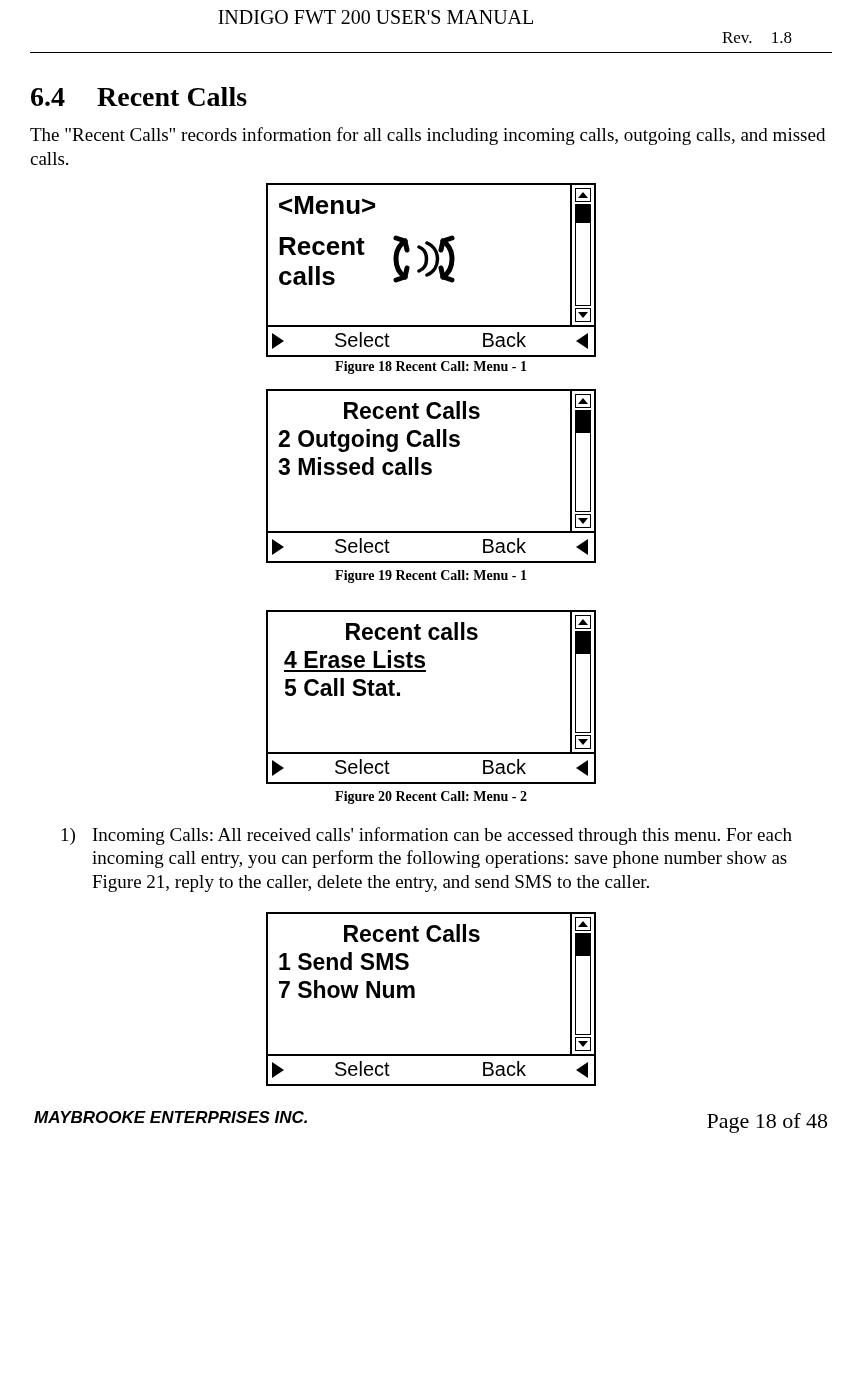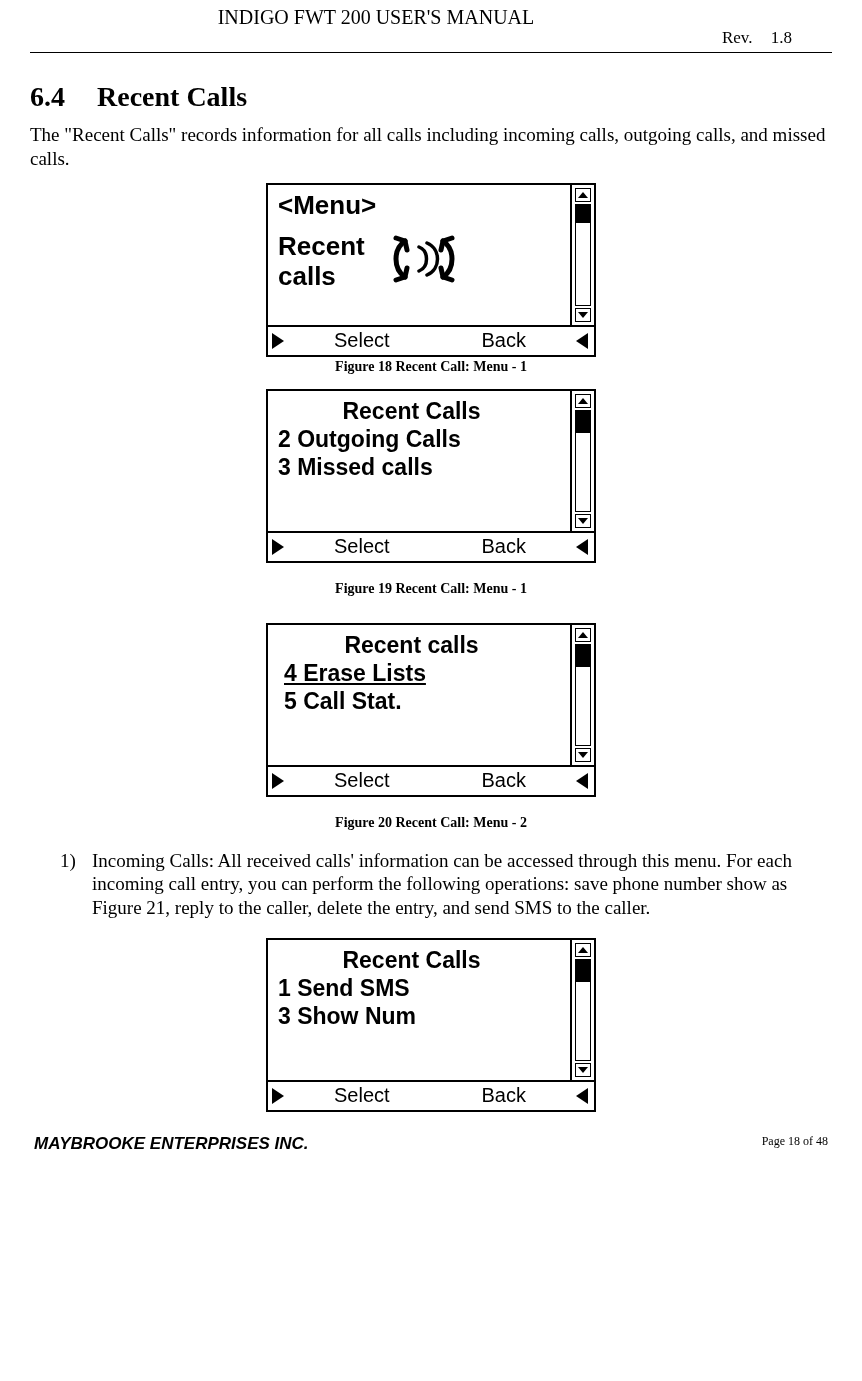--- a/index.html
+++ b/index.html
@@ -141,21 +141,21 @@
     border-right: 12px solid #000;
     margin-left: 6px;
   }
   .sk-spacer { flex: 1; }
   .caption {
     font-weight: bold;
     font-size: 14px;
     margin-top: 2px;
     text-align: center;
   }
-  .caption.gap { margin-top: 18px; }
+  .caption.gap { margin-top: 5px; }
   .call-icon {
     display: inline-block;
     vertical-align: middle;
     margin-left: 20px;
   }
   .list-para {
     display: flex;
     margin: 18px 0 18px 30px;
     line-height: 1.25;
   }
@@ -164,21 +164,21 @@
   .footer {
     display: flex;
     justify-content: space-between;
     font-weight: bold;
     font-style: italic;
     font-family: Arial, Helvetica, sans-serif;
     font-size: 17px;
     margin-top: 22px;
     padding: 0 4px;
   }
-  .footer .right { font-style: normal; font-family: "Times New Roman", serif; font-weight: normal; font-size: 12px; text-align: center;}
+  .footer .right { font-style: normal; font-family: "Times New Roman", serif; font-weight: normal; font-size: 22px; text-align: center;}
 </style>
 </head>
 <body>
 
 <div class="page">
 
   <div class="header-row">
     <div class="header-title">INDIGO FWT 200 USER'S MANUAL</div>
     <div class="header-rev">
       <span class="header-rev-label">Rev.</span>
@@ -309,21 +309,21 @@
     <div class="list-num">1)</div>
     <div class="list-body">Incoming Calls: All received calls' information can be accessed through this menu. For each incoming call entry, you can perform the following operations: save phone number show as Figure 21, reply to the caller, delete the entry, and send SMS to the caller.</div>
   </div>
 
   <div class="figwrap" style="margin-top:14px;">
     <div class="phone">
       <div class="phone-top">
         <div class="phone-content">
           <div class="title-center">Recent Calls</div>
           <div class="menu-item">1 Send SMS</div>
-          <div class="menu-item">3 Show Num</div>
+          <div class="menu-item">7 Show Num</div>
         </div>
         <div class="scrollbar">
           <div class="sb-btn">
               <div class="sb-tri-up"></div>
             </div>
           <div class="sb-track">
             <div class="sb-thumb" style="top:0; height:22%;"></div>
           </div>
           <div class="sb-btn">
               <div class="sb-tri-down"></div>

